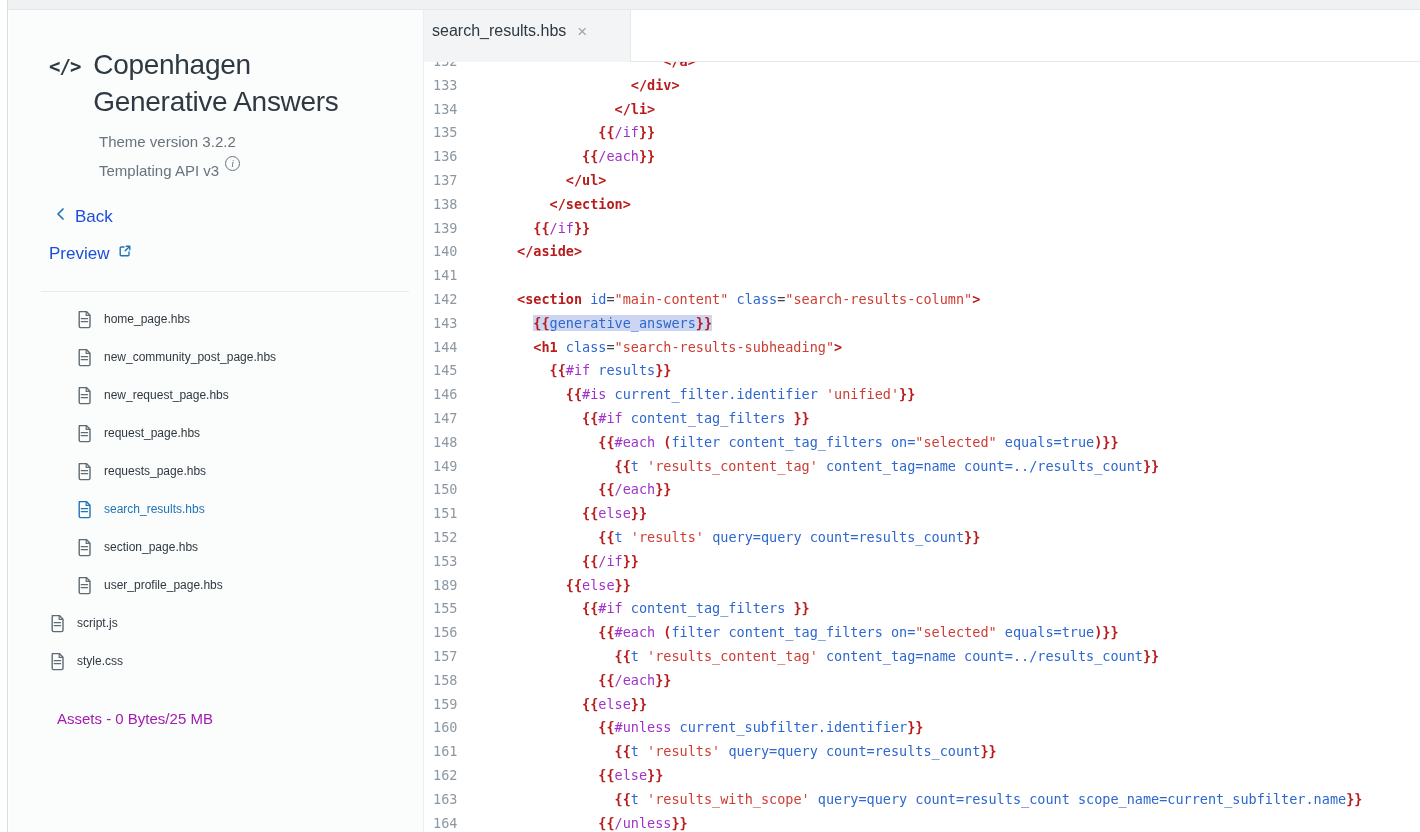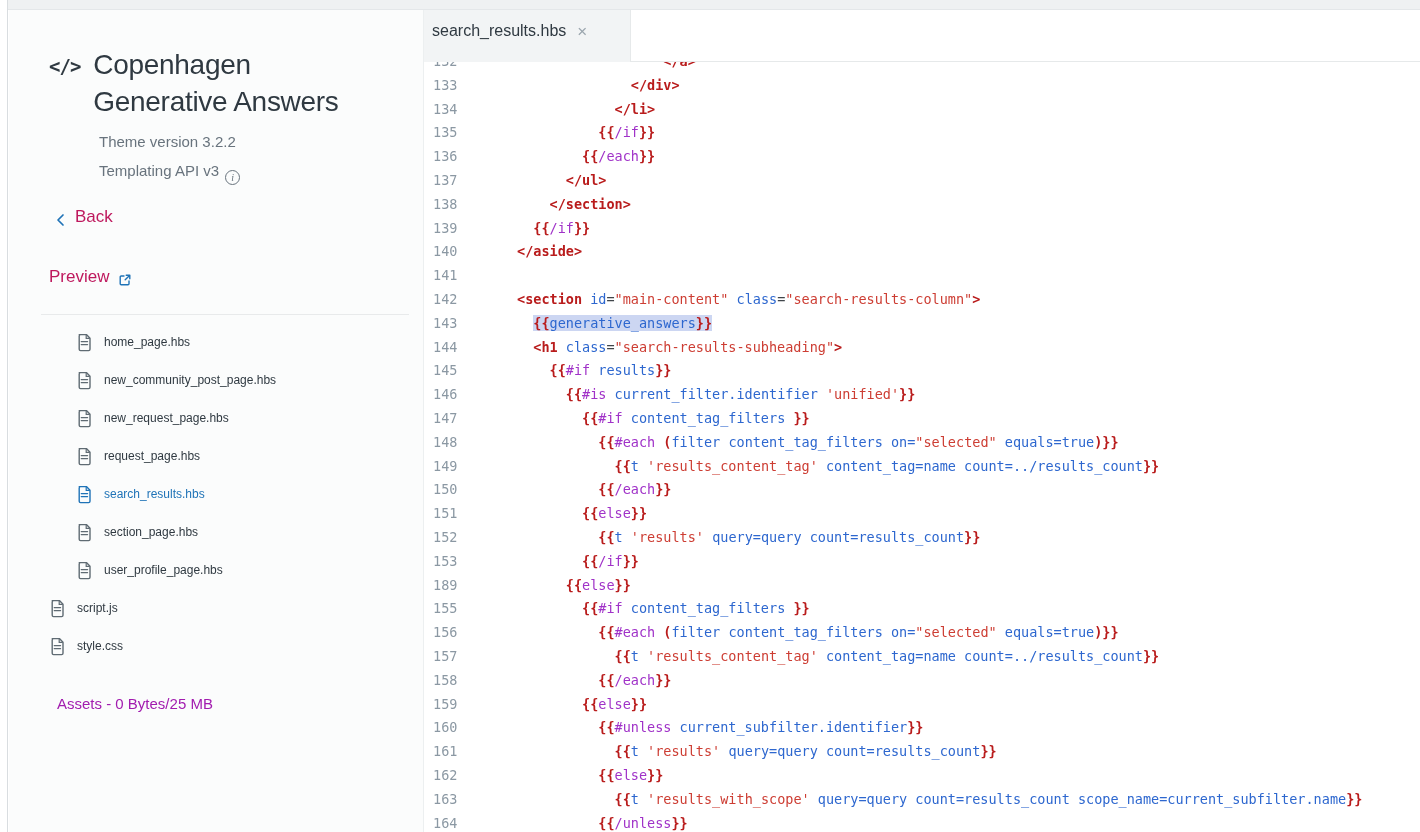--- a/index.html
+++ b/index.html
@@ -18,30 +18,30 @@
              background:#fbfcfc; border-right:1px solid #eceff0; z-index:3; }
   .sidebar-inner { padding:36px 14px 0 40px; }
 
   .theme-head { display:flex; align-items:flex-start; }
   .code-logo  { font-family:"DejaVu Sans Mono", monospace; font-weight:bold;
                 font-size:19px; color:#2f3941; margin-top:9px; letter-spacing:-1px; }
   .theme-title { font-size:28px; line-height:37px; font-weight:400; color:#2f3941;
                  margin-left:13px; max-width:272px; letter-spacing:-0.3px; }
 
   .theme-meta { margin:7px 0 0 50px; color:#68737d; font-size:15px; line-height:29px; }
-  .api-row { display:flex; align-items:flex-end; gap:6px; }
+  .api-row { display:flex; align-items:flex-start; gap:6px; }
   .info-icon { display:inline-flex; align-items:center; justify-content:center;
                width:15px; height:15px; border:1px solid #68737d; border-radius:50%;
                font-size:10px; font-family:"Liberation Serif", serif; font-style:italic;
                color:#68737d; }
 
-  .side-link { display:flex; align-items:flex-end; gap:9px; color:#be185d;
+  .side-link { display:flex; align-items:flex-start; gap:9px; color:#1d4ed8;
                font-size:17px; cursor:pointer; width:max-content; }
   .back-link { margin:22px 0 0 6px; }
-  .preview-link { margin:40px 0 0 0; }
+  .preview-link { margin:17px 0 0 0; }
 
   .list-divider { height:1px; background:#e8eaeb; margin:27px 0 0 -8px; }
 
   .file-list { list-style:none; margin-top:8px; }
   .file-row { height:38px; display:flex; align-items:center; gap:11px;
               font-size:12px; color:#2f3941; cursor:pointer; }
   .file-row.indent { padding-left:27px; }
   .file-row svg { flex:0 0 auto; }
   .file-row .stroke { stroke:#5f6b73; }
   .file-row.selected { color:#1f73b7; }
@@ -141,20 +141,28 @@
     <span class="fname">new_request_page.hbs</span>
   </li>
           <li class="file-row indent">
     <svg width="17" height="19" viewBox="0 0 17 19">
       <path class="stroke" d="M3.2,1.6 h7.2 l3.6,3.6 v11 a1.4,1.4 0 0 1 -1.4,1.4 h-8 a1.4,1.4 0 0 1 -1.4,-1.4 v-13.2 a1.4,1.4 0 0 1 1.4,-1.4 z" fill="none" stroke-width="1.4" stroke-linejoin="round"></path>
       <path class="stroke" d="M10.2,1.8 v3.6 h3.6" fill="none" stroke-width="1.2"></path>
       <path class="stroke" d="M5.2,8.6 h6.4 M5.2,11.6 h6.4" fill="none" stroke-width="1.2" stroke-linecap="round"></path>
     </svg>
     <span class="fname">request_page.hbs</span>
   </li>
+          <li class="file-row indent">
+    <svg width="17" height="19" viewBox="0 0 17 19">
+      <path class="stroke" d="M3.2,1.6 h7.2 l3.6,3.6 v11 a1.4,1.4 0 0 1 -1.4,1.4 h-8 a1.4,1.4 0 0 1 -1.4,-1.4 v-13.2 a1.4,1.4 0 0 1 1.4,-1.4 z" fill="none" stroke-width="1.4" stroke-linejoin="round"></path>
+      <path class="stroke" d="M10.2,1.8 v3.6 h3.6" fill="none" stroke-width="1.2"></path>
+      <path class="stroke" d="M5.2,8.6 h6.4 M5.2,11.6 h6.4" fill="none" stroke-width="1.2" stroke-linecap="round"></path>
+    </svg>
+    <span class="fname">requests_page.hbs</span>
+  </li>
           <li class="file-row indent selected">
     <svg width="17" height="19" viewBox="0 0 17 19">
       <path class="stroke" d="M3.2,1.6 h7.2 l3.6,3.6 v11 a1.4,1.4 0 0 1 -1.4,1.4 h-8 a1.4,1.4 0 0 1 -1.4,-1.4 v-13.2 a1.4,1.4 0 0 1 1.4,-1.4 z" fill="none" stroke-width="1.4" stroke-linejoin="round"></path>
       <path class="stroke" d="M10.2,1.8 v3.6 h3.6" fill="none" stroke-width="1.2"></path>
       <path class="stroke" d="M5.2,8.6 h6.4 M5.2,11.6 h6.4" fill="none" stroke-width="1.2" stroke-linecap="round"></path>
     </svg>
     <span class="fname">search_results.hbs</span>
   </li>
           <li class="file-row indent">
     <svg width="17" height="19" viewBox="0 0 17 19">

